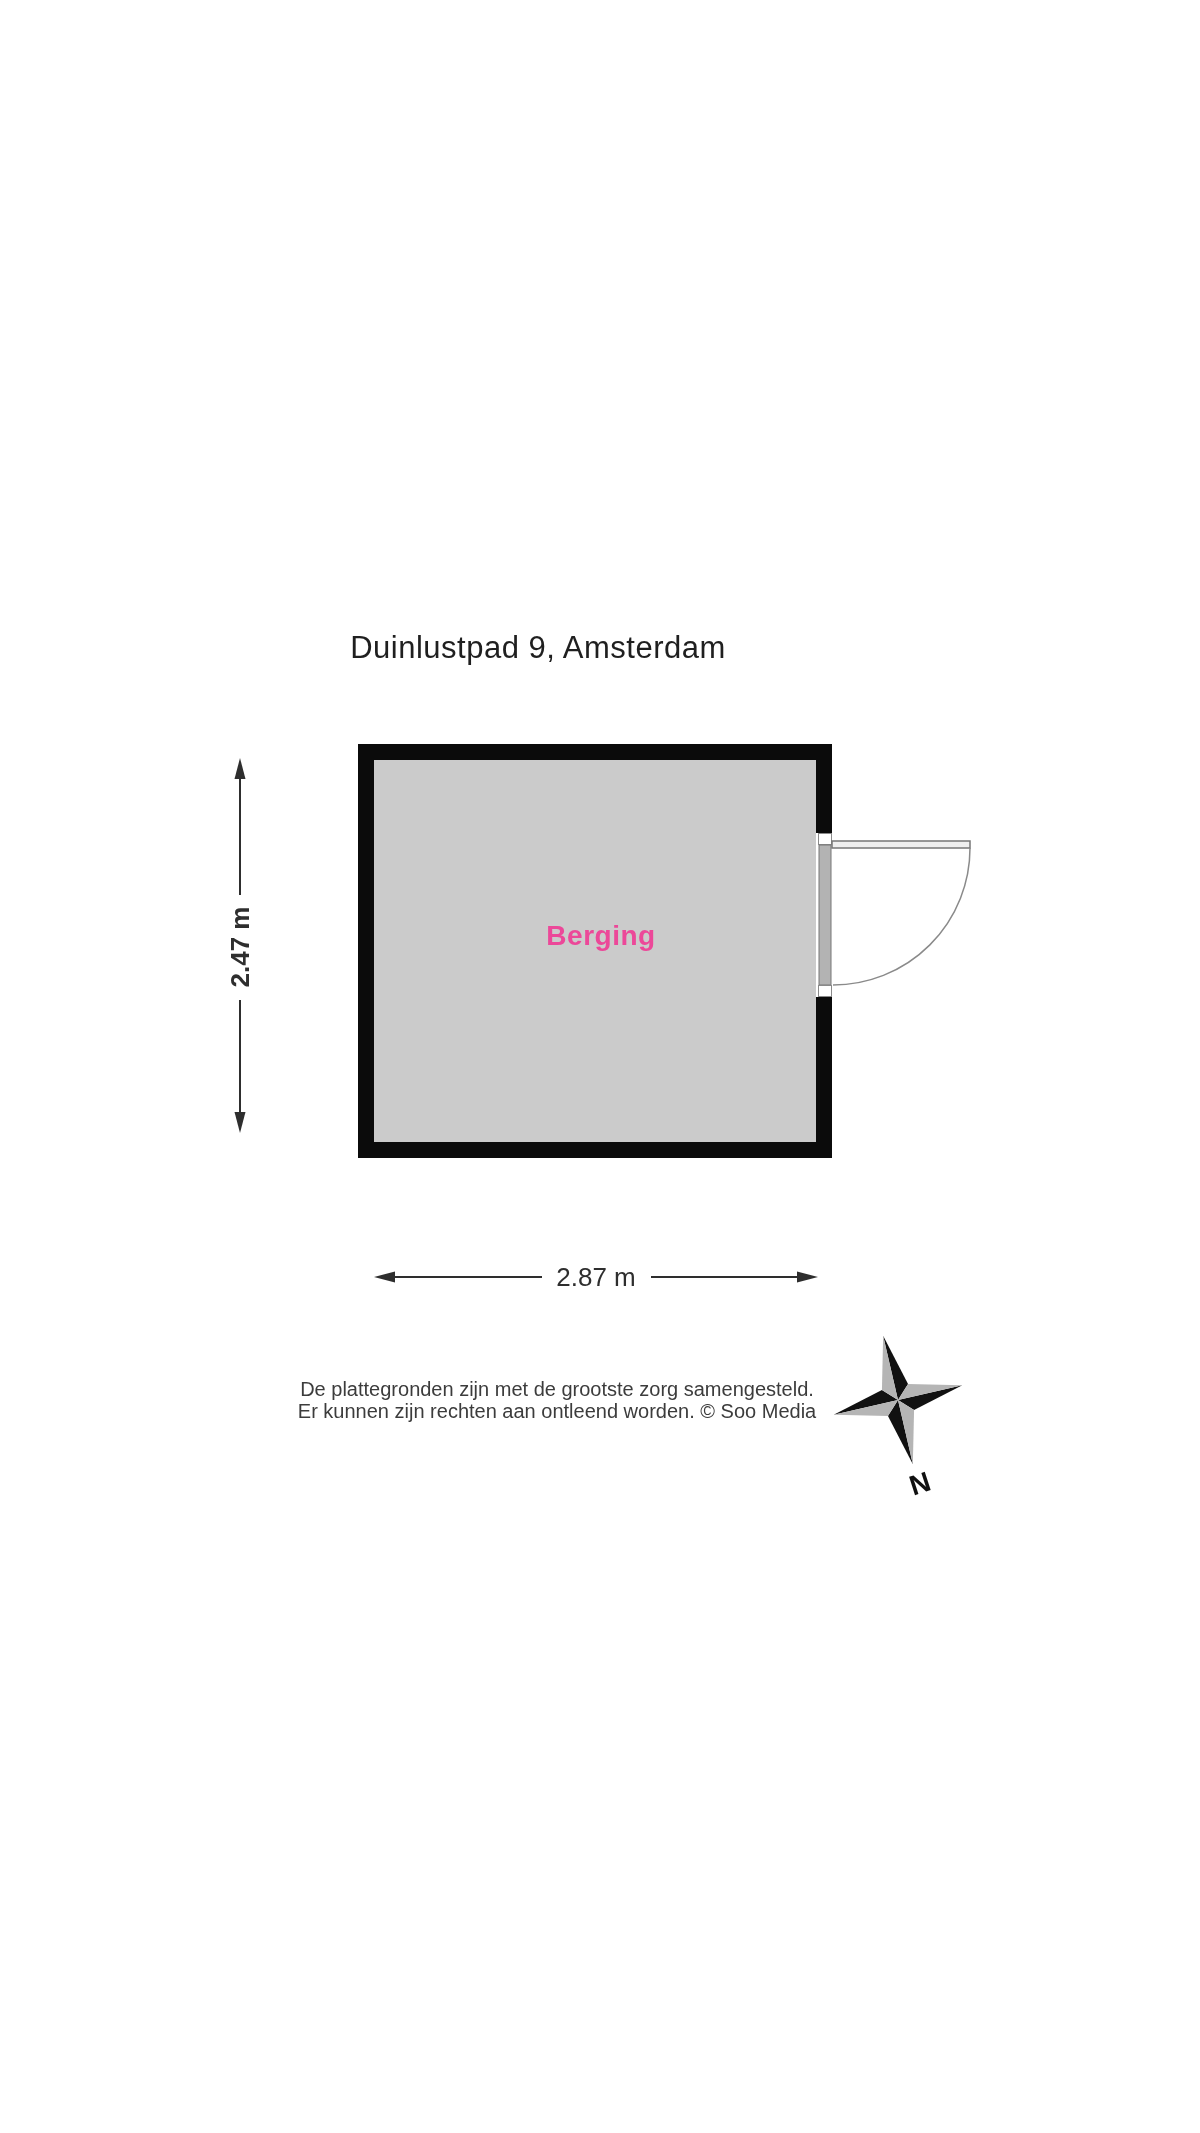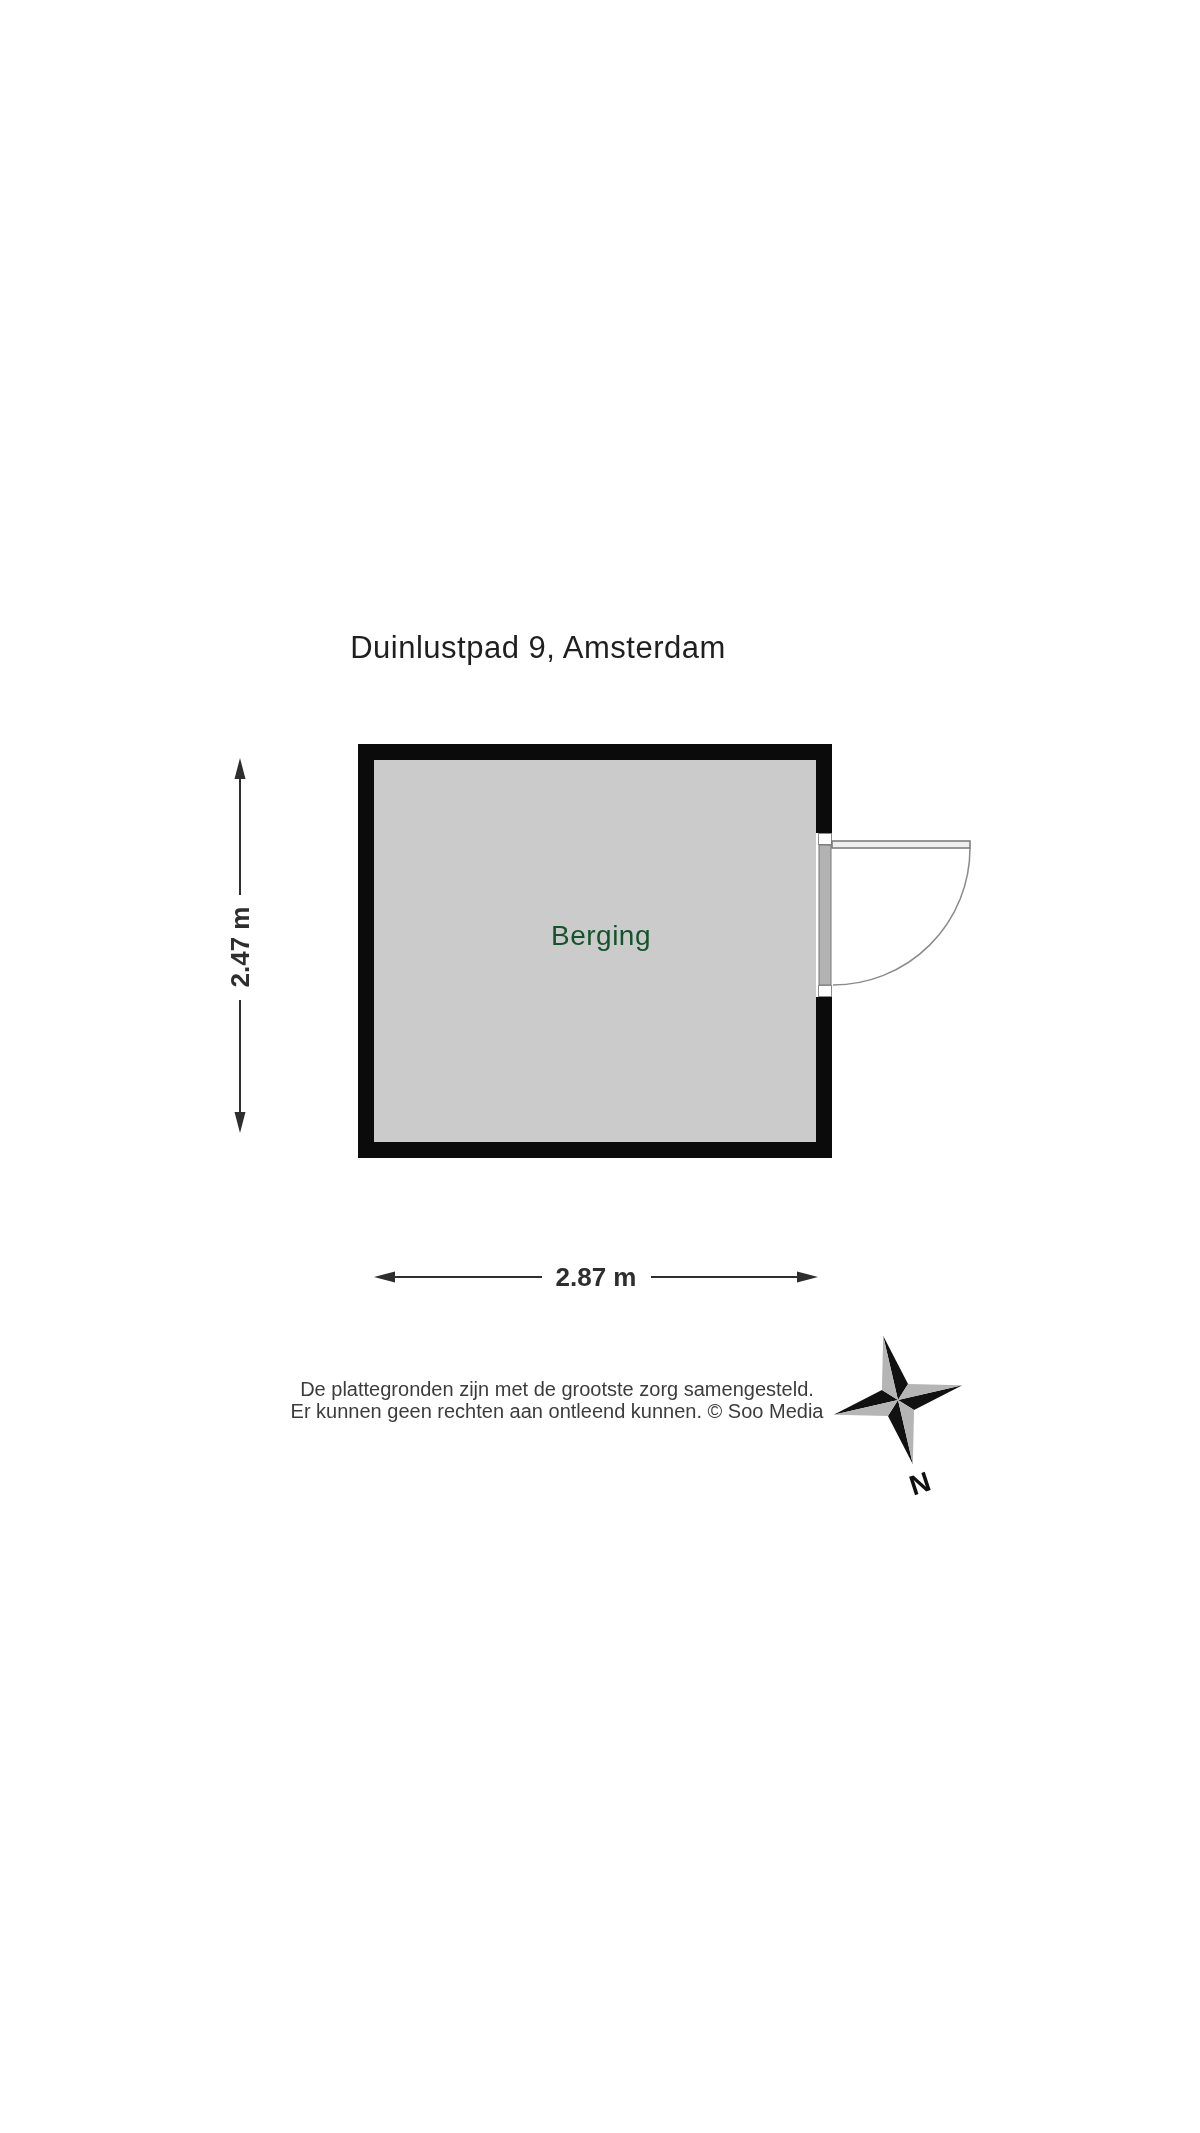--- a/index.html
+++ b/index.html
@@ -6,29 +6,29 @@
   body{font-family:"Liberation Sans", sans-serif;}
   .canvas{position:relative;width:1200px;height:2133px;background:#ffffff;overflow:hidden;}
   .plan-svg{position:absolute;left:0;top:0;width:1200px;height:2133px;}
   .txt{position:absolute;white-space:nowrap;color:#2e2e2e;}
   .page-title{
     left:0;top:630px;width:1076px;text-align:center;
     font-size:31px;font-weight:400;color:#1f1f1f;letter-spacing:0.5px;
   }
   .room-label{
     left:601px;top:936px;transform:translate(-50%,-50%);
-    font-size:28px;font-weight:400;color:#14532d;letter-spacing:0.5px;
+    font-size:28px;font-weight:700;color:#ec4899;letter-spacing:0.5px;
   }
   .dim-height-label{
     left:240px;top:947px;transform:translate(-50%,-50%) rotate(-90deg);
     font-size:26px;font-weight:700;color:#2e2e2e;
   }
   .dim-width-label{
     left:596px;top:1277px;transform:translate(-50%,-50%);
-    font-size:26px;font-weight:700;color:#2e2e2e;
+    font-size:26px;font-weight:400;color:#2e2e2e;
   }
   .disclaimer{
     left:257px;top:1378px;width:600px;text-align:center;
     font-size:20px;line-height:22px;color:#3c3c3c;white-space:normal;
   }
   .north-label{
     left:920px;top:1484px;transform:translate(-50%,-50%) rotate(-18deg);
     font-size:28px;font-weight:700;color:#101010;
   }
 </style>
@@ -84,18 +84,18 @@
   <div class="txt page-title">Duinlustpad 9, Amsterdam</div>
 
   <div class="txt room-label">Berging</div>
 
   <div class="txt dim-height-label">2.47 m</div>
 
   <div class="txt dim-width-label">2.87 m</div>
 
   <div class="txt disclaimer">
     <div>De plattegronden zijn met de grootste zorg samengesteld.</div>
-    <div>Er kunnen geen rechten aan ontleend kunnen. © Soo Media</div>
+    <div>Er kunnen zijn rechten aan ontleend worden. © Soo Media</div>
   </div>
 
   <div class="txt north-label">N</div>
 
 </div>
 
 </body></html>

